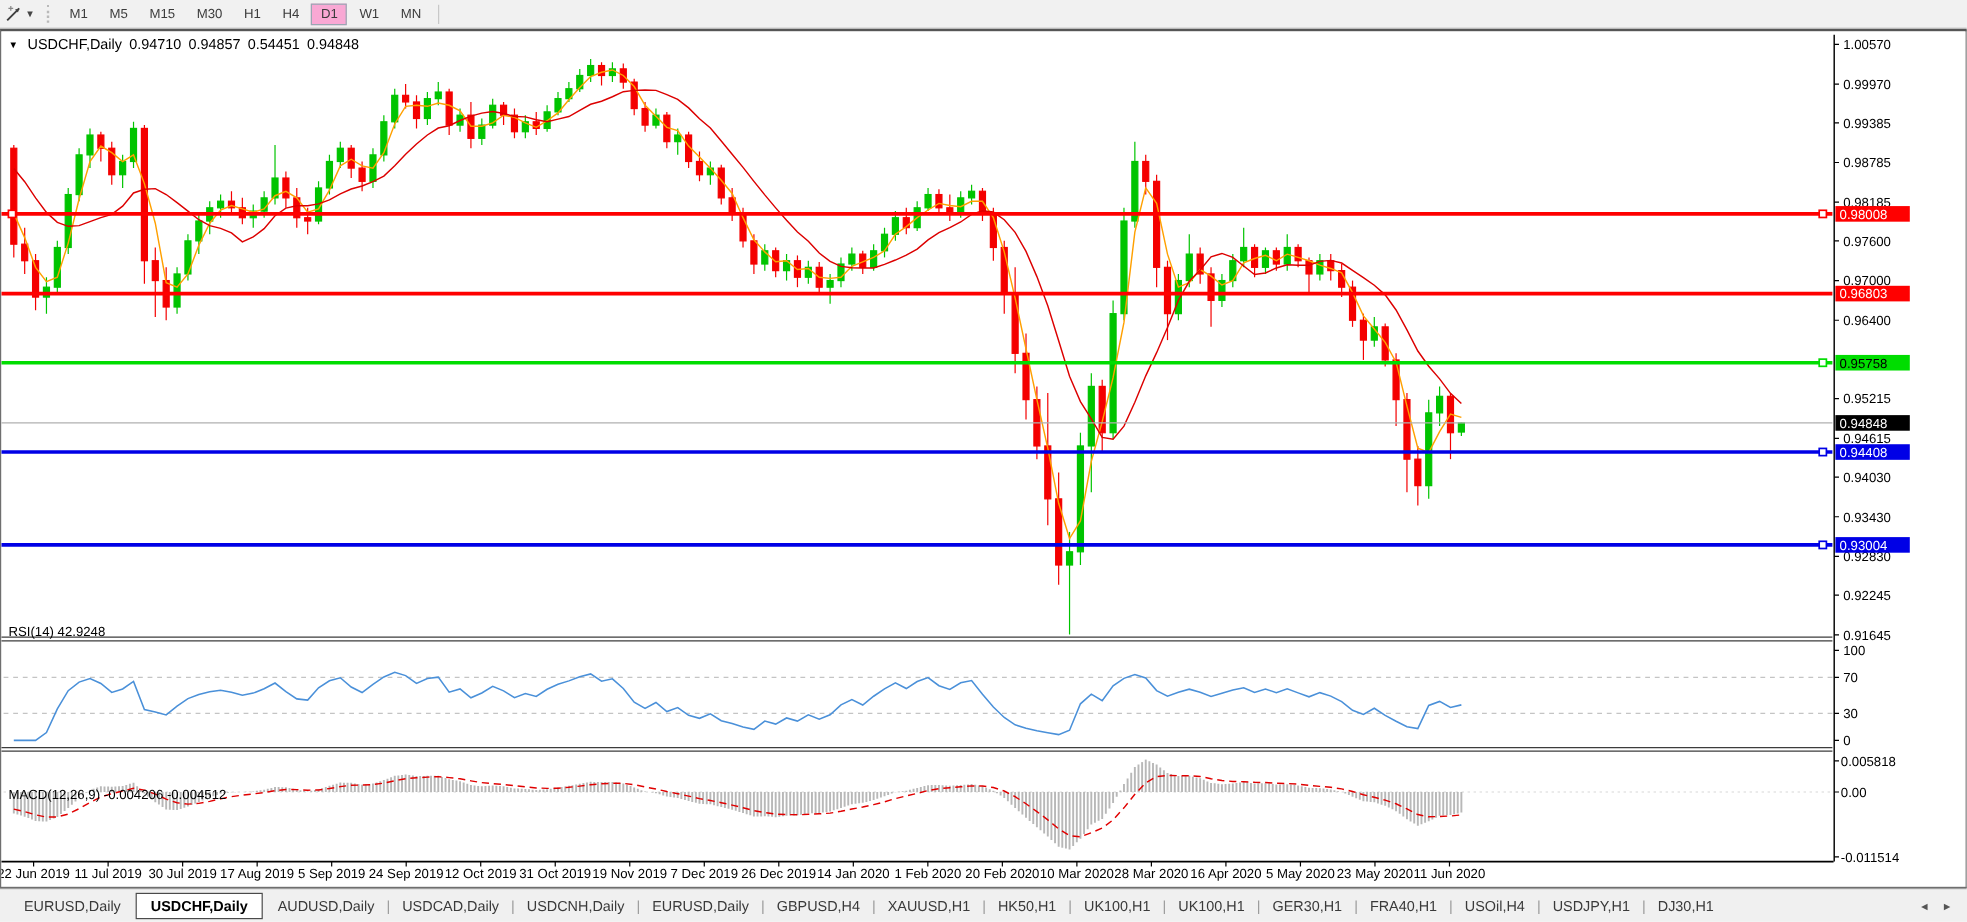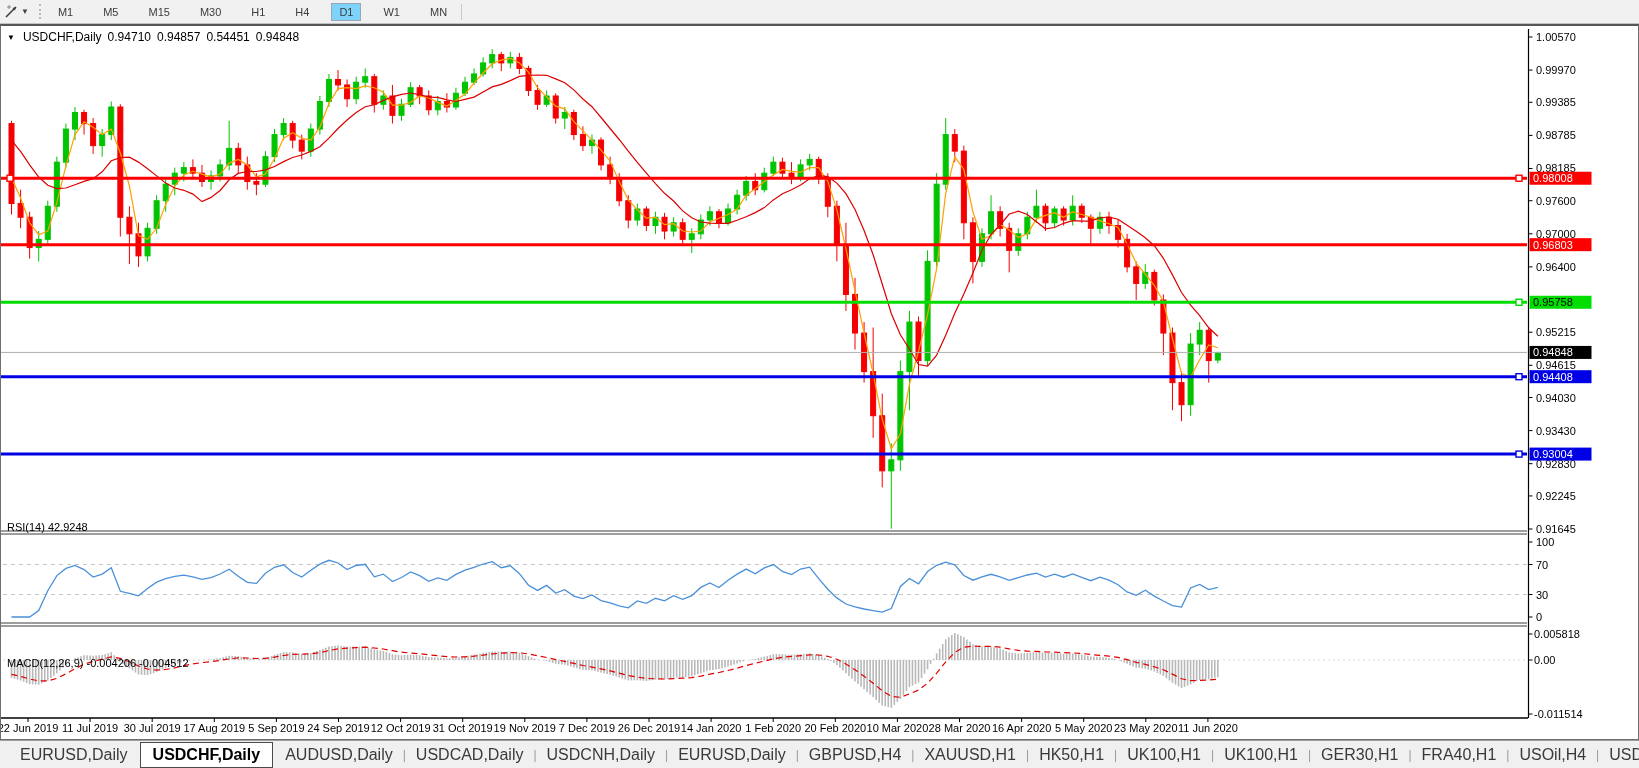--- a/index.html
+++ b/index.html
@@ -6,39 +6,39 @@
   html,body { width:1639px; height:768px; overflow:hidden; background:#f0f0f0;
               font-family:"Liberation Sans", sans-serif; }
   .app { width:1639px; height:768px; display:flex; flex-direction:column; }
 
   
   .toolbar { height:24px; background:#f1f1f1; display:flex; align-items:center;
              border-bottom:1px solid #c3c3c3; padding-left:2px; flex:0 0 auto; }
   .tool-btn { display:flex; align-items:center; padding:1px 2px; cursor:default; }
   .caret { font-size:8px; color:#444; margin:0 4px 0 2px; }
   .grip { width:5px; height:15px; border-left:2px dotted #b9b9b9; margin:0 6px 0 4px; }
-  .tf-box { display:flex; align-items:center; gap:14px; }
+  .tf-box { display:flex; align-items:center; gap:2px; }
   .tfbtn { font-size:11px; color:#3b3b3b; padding:2px 7px; border:1px solid transparent; cursor:default; }
-  .tfbtn.active { background:#7dd3fc; border:1px solid #9aa7b3; }
+  .tfbtn.active { background:#f9a8d4; border:1px solid #9aa7b3; }
   .vsep { width:1px; height:16px; background:#c8c8c8; margin:0 6px; }
 
   
   .chart-window { flex:1 1 auto; position:relative; background:#ffffff;
                   border:1px solid #6f6f6f; border-top:2px solid #565656; overflow:hidden; }
   .chart-title { position:absolute; top:4px; left:6px; font-size:12px; color:#000;
                  display:flex; align-items:center; gap:6px; z-index:5; }
   .chart-title .tri { font-size:8px; margin-right:2px; }
   .pane-label { position:absolute; left:6px; font-size:11px; color:#000; z-index:5; }
   svg text { font-family:"Liberation Sans", sans-serif; }
 
   
   .tabbar { height:28px; background:#f0f0f0; border-top:1px solid #9e9e9e;
             display:flex; align-items:center; padding:0 4px 0 10px; flex:0 0 auto; }
   .tabs { display:flex; align-items:center; height:100%; }
-  .tab { font-size:16px; color:#3a3a3a; padding:4px 10px; white-space:nowrap; cursor:default; }
+  .tab { font-size:12px; color:#3a3a3a; padding:4px 10px; white-space:nowrap; cursor:default; }
   .tab.active { background:#ffffff; border:1px solid #4a4a4a; font-weight:bold; color:#000;
                 padding:3px 12px; margin:0 2px; }
   .tabsep { color:#9a9a9a; font-size:12px; }
   .tab-arrows { margin-left:auto; display:flex; gap:10px; padding-right:8px; }
   .tab-arrow { font-size:9px; color:#555; cursor:default; }
 </style>
 </head>
 <body>
 
 <div class="app">

